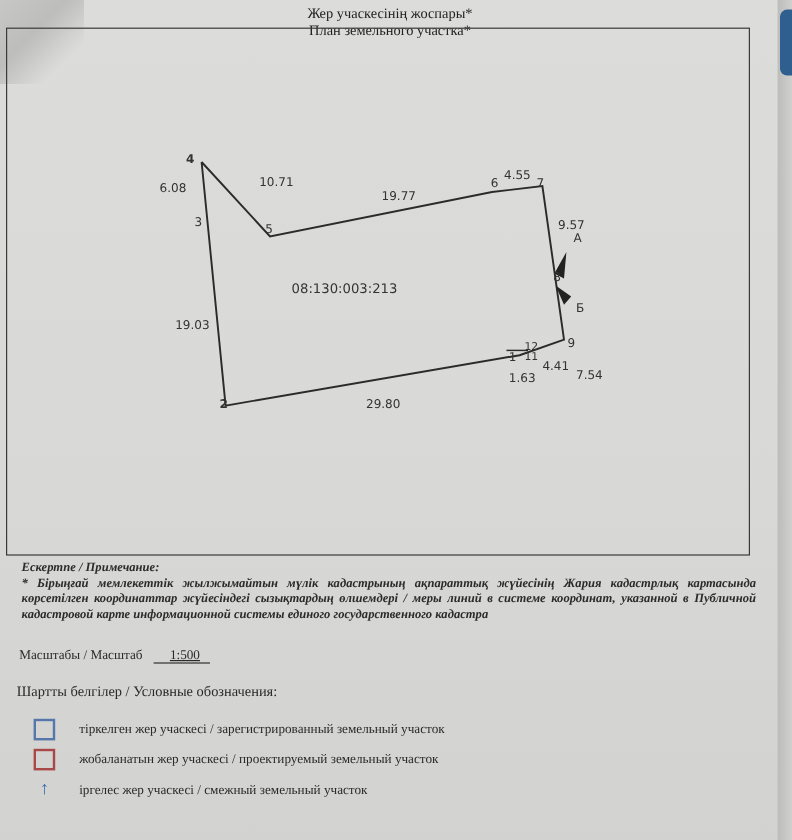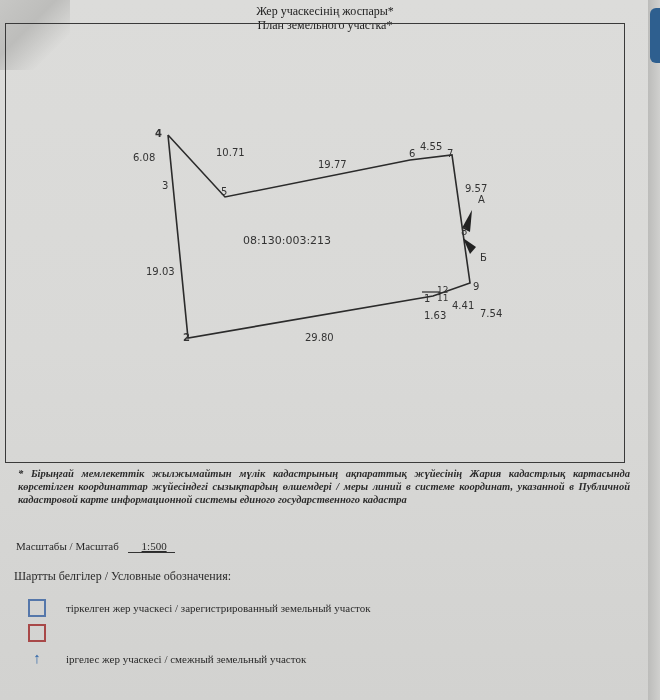--- a/index.html
+++ b/index.html
@@ -101,36 +101,38 @@
   <span class="lbl" style="left:480px;top:252px;">Б</span>
   <span class="lbl" style="left:480px;top:264px;margin-top:44px;">7.54</span>
   <span class="lbl" style="left:452px;top:300px;">4.41</span>
   <span class="lbl" style="left:424px;top:310px;">1.63</span>
   <span class="lbl" style="left:305px;top:332px;">29.80</span>
   <span class="lbl" style="left:146px;top:266px;">19.03</span>
 
   <span class="lbl" style="left:243px;top:234px;font-size:11px;">08:130:003:213</span>
 
   <div class="note">
+    <div class="note-title">Ескертпе / Примечание:</div>
     <div>* Бірыңғай мемлекеттік жылжымайтын мүлік кадастрының ақпараттық жүйесінің Жария кадастрлық картасында көрсетілген координаттар жүйесіндегі сызықтардың өлшемдері / меры линий в системе координат, указанной в Публичной кадастровой карте информационной системы единого государственного кадастра</div>
   </div>
 
   <div class="scale">
     <span>Масштабы / Масштаб</span>
     <span class="scale-val">1:500</span>
   </div>
 
   <div class="legend-title">Шартты белгілер / Условные обозначения:</div>
 
   <div class="legend-item" style="top:599px;">
     <div class="sq" style="border-color:#5577aa;"></div>
     <span>тіркелген жер учаскесі / зарегистрированный земельный участок</span>
   </div>
   <div class="legend-item" style="top:624px;">
     <div class="sq" style="border-color:#a84848;"></div>
+    <span>жобаланатын жер учаскесі / проектируемый земельный участок</span>
   </div>
   <div class="legend-item" style="top:650px;">
     <div class="arrow-icon">↑</div>
     <span>іргелес жер учаскесі / смежный земельный участок</span>
   </div>
 </div>
 
 <div class="edge-right"></div>
 <div class="blue-blob"></div>
 

